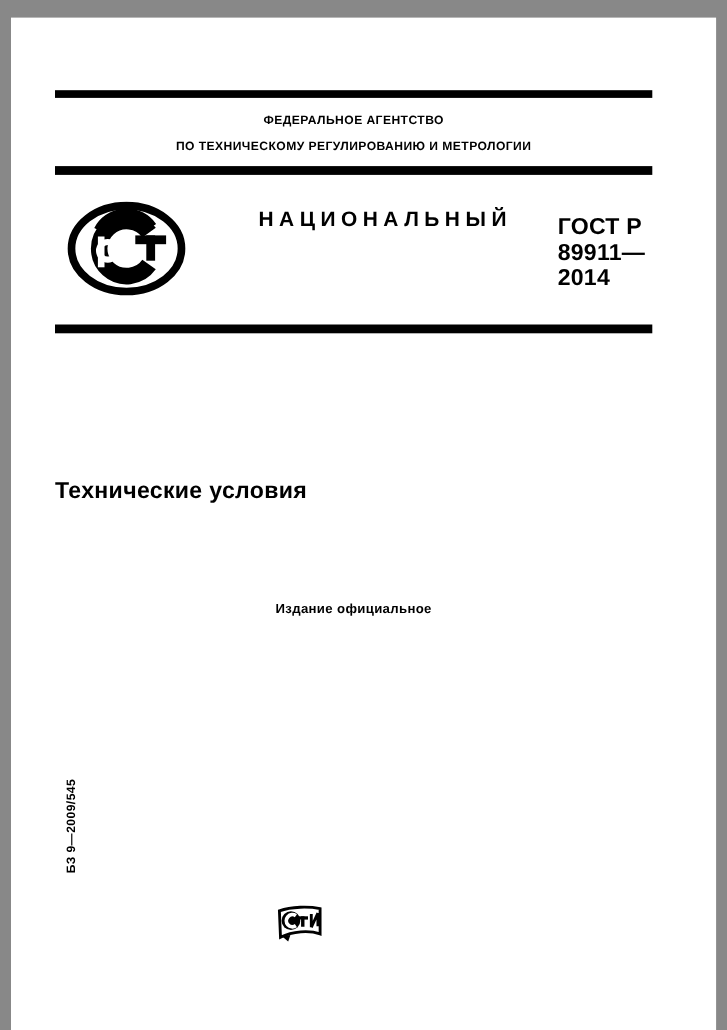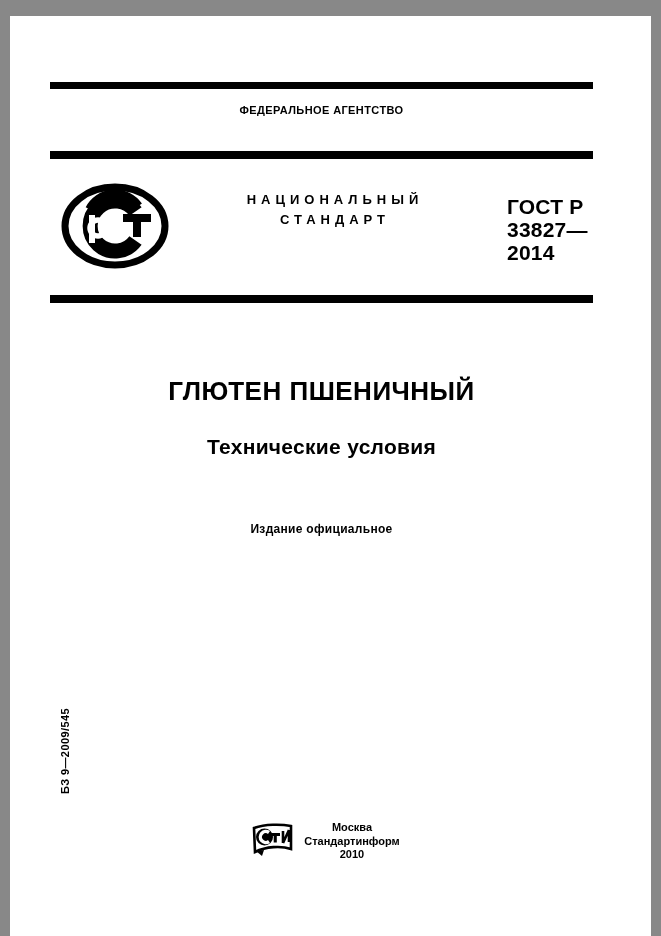--- a/index.html
+++ b/index.html
@@ -14,36 +14,36 @@
   .rule3{top:279px;height:8px;}
   .agency-line{
     position:absolute;left:40px;width:543px;text-align:center;
     font-size:11px;font-weight:bold;letter-spacing:0.4px;line-height:13px;
   }
   .agency1{top:88px;}
   .agency2{top:111px;}
   .rst-logo{position:absolute;left:51px;top:167px;width:108px;height:86px;}
   .type-block{
     position:absolute;left:225px;top:174px;width:200px;text-align:center;
-    font-size:13px;font-weight:bold;letter-spacing:5px;line-height:20px;
+    font-size:19px;font-weight:bold;letter-spacing:5px;line-height:20px;
   }
   .designation{
     position:absolute;left:497px;top:179px;
     font-size:21px;font-weight:bold;line-height:23px;letter-spacing:0.2px;
   }
   .doc-title{
     position:absolute;left:40px;top:360px;width:543px;text-align:center;
     font-size:26px;font-weight:bold;letter-spacing:0.5px;
   }
   .doc-subtitle{
-    position:absolute;left:40px;top:419px;width:543px;text-align:center;
+    position:absolute;left:40px;top:419px;width:543px;
     font-size:21px;font-weight:bold;letter-spacing:0.3px;
   }
   .edition{
-    position:absolute;left:40px;top:506px;width:543px;text-align:center;
+    position:absolute;left:40px;top:530px;width:543px;text-align:center;
     font-size:12px;font-weight:bold;letter-spacing:0.3px;
   }
   .spine{
     position:absolute;left:55px;top:735px;
     transform:translate(-50%,-50%) rotate(-90deg);
     white-space:nowrap;font-size:11px;font-weight:bold;letter-spacing:0.4px;
   }
   .si-logo{position:absolute;left:241px;top:806px;width:43px;height:35px;}
   .imprint{
     position:absolute;left:262px;top:805px;width:160px;text-align:center;
@@ -51,63 +51,57 @@
   }
 </style>
 </head>
 <body>
 
 <div class="page">
 
   <div class="rule rule1"></div>
 
   <div class="agency-line agency1">ФЕДЕРАЛЬНОЕ АГЕНТСТВО</div>
+  <div class="agency-line agency2">ПО ТЕХНИЧЕСКОМУ РЕГУЛИРОВАНИЮ И МЕТРОЛОГИИ</div>
 
   <div class="rule rule2"></div>
 
   <svg class="rst-logo" viewBox="0 0 108 86" xmlns="http://www.w3.org/2000/svg">
     <ellipse cx="54" cy="43" rx="50" ry="39" fill="none" stroke="#000" stroke-width="7"></ellipse>
     <path d="M 74.5 28.5 A 25 25 0 1 0 74.5 57.5" fill="none" stroke="#000" stroke-width="15"></path>
     <path d="M 30 27 A 27 27 0 0 1 76 24" fill="none" stroke="#000" stroke-width="12"></path>
     <rect x="62" y="31" width="28" height="8" fill="#000"></rect>
     <rect x="72" y="31" width="8" height="23" fill="#000"></rect>
     <rect x="28" y="32" width="6" height="28" fill="#fff"></rect>
     <circle cx="37" cy="45" r="8" fill="none" stroke="#fff" stroke-width="5.5"></circle>
   </svg>
 
   <div class="type-block">
     <div>НАЦИОНАЛЬНЫЙ</div>
-    <div>СТАНДАРТ</div>
   </div>
 
   <div class="designation">
     <div>ГОСТ Р</div>
-    <div>33827—</div>
+    <div>89911—</div>
     <div>2014</div>
   </div>
 
   <div class="rule rule3"></div>
 
-  <div class="doc-title">ГЛЮТЕН ПШЕНИЧНЫЙ</div>
 
   <div class="doc-subtitle">Технические условия</div>
 
   <div class="edition">Издание официальное</div>
 
   <div class="spine">БЗ 9—2009/545</div>
 
   <svg class="si-logo" viewBox="0 0 43 35" xmlns="http://www.w3.org/2000/svg">
     <path d="M 3 6 C 14 2 30 2 40 4 L 40 27 C 30 23.5 15 24.5 4 30 Z" fill="#fff" stroke="#000" stroke-width="2.6"></path>
     <path d="M 5 29 L 11 34 L 13 28 Z" fill="#000"></path>
     <circle cx="13.5" cy="15" r="8.5" fill="#000"></circle>
     <path d="M 18 10.5 A 5.5 5.5 0 1 0 18 19.5" fill="none" stroke="#fff" stroke-width="3.4"></path>
     <rect x="19.5" y="11" width="9.5" height="3" fill="#000"></rect>
     <rect x="22.7" y="11" width="3.1" height="9.5" fill="#000"></rect>
     <path d="M 32 9 L 32 21 M 38 8 L 38 20 M 32 21 L 38 8" fill="none" stroke="#000" stroke-width="2.6"></path>
   </svg>
 
-  <div class="imprint">
-    <div>Москва</div>
-    <div>Стандартинформ</div>
-    <div>2010</div>
-  </div>
 
 </div>
 
 </body></html>

